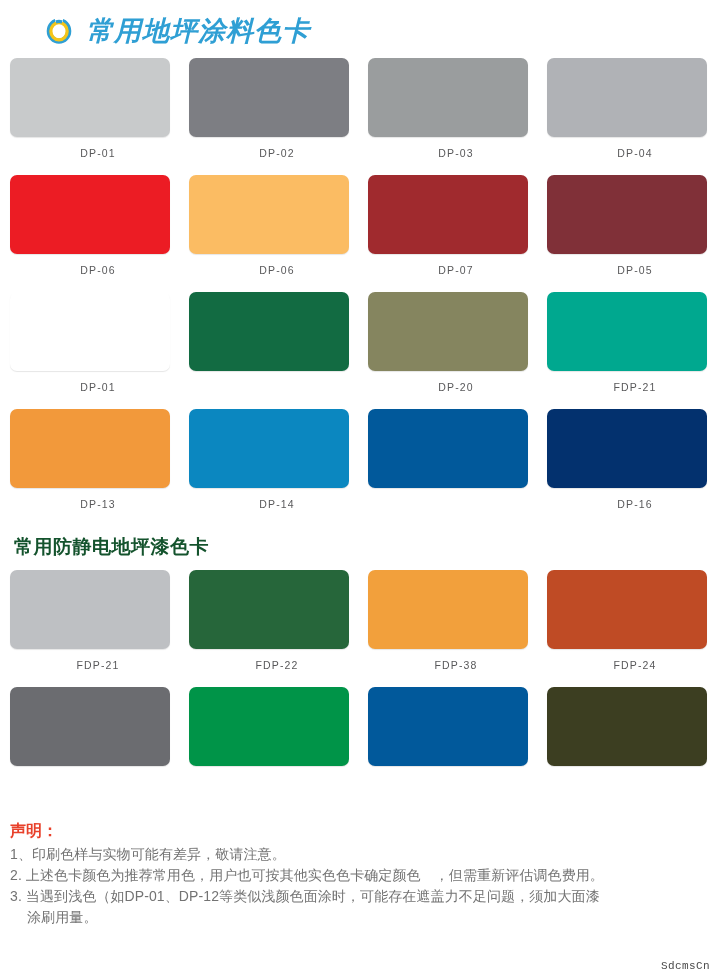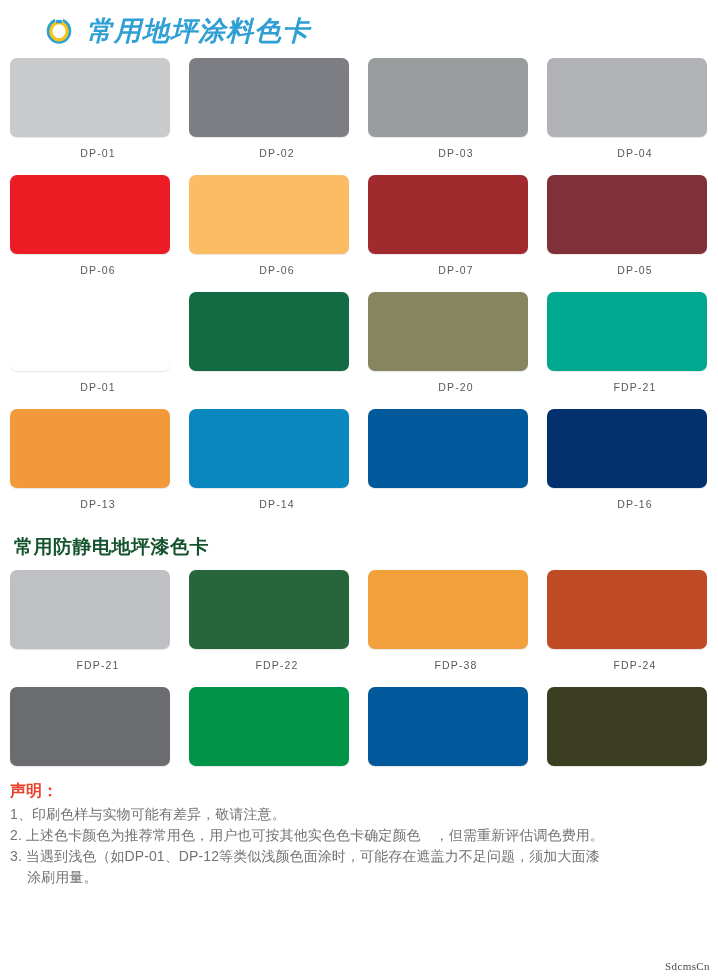--- a/index.html
+++ b/index.html
@@ -84,35 +84,36 @@
   
   .declare {
     padding: 6px 10px 0 10px;
   }
   .declare-title {
     font-size: 16px;
     font-weight: bold;
     color: #e8402a;
     line-height: 22px;
     padding-bottom: 2px;
+    margin-top: 40px;
   }
   .declare-note {
     font-size: 14px;
     color: #737373;
     line-height: 21px;
     letter-spacing: 0.1px;
     white-space: nowrap;
   }
   .declare-note.indent { padding-left: 17px; }
 
   .watermark {
     position: absolute;
     right: 8px;
     bottom: 6px;
-    font-family: Liberation Serif, serif;
+    font-family: Liberation Mono, monospace;
     font-size: 11px;
     color: #4a4a4a;
     letter-spacing: 0.4px;
   }
 </style>
 </head>
 <body>
 
 <div class="page">
 

